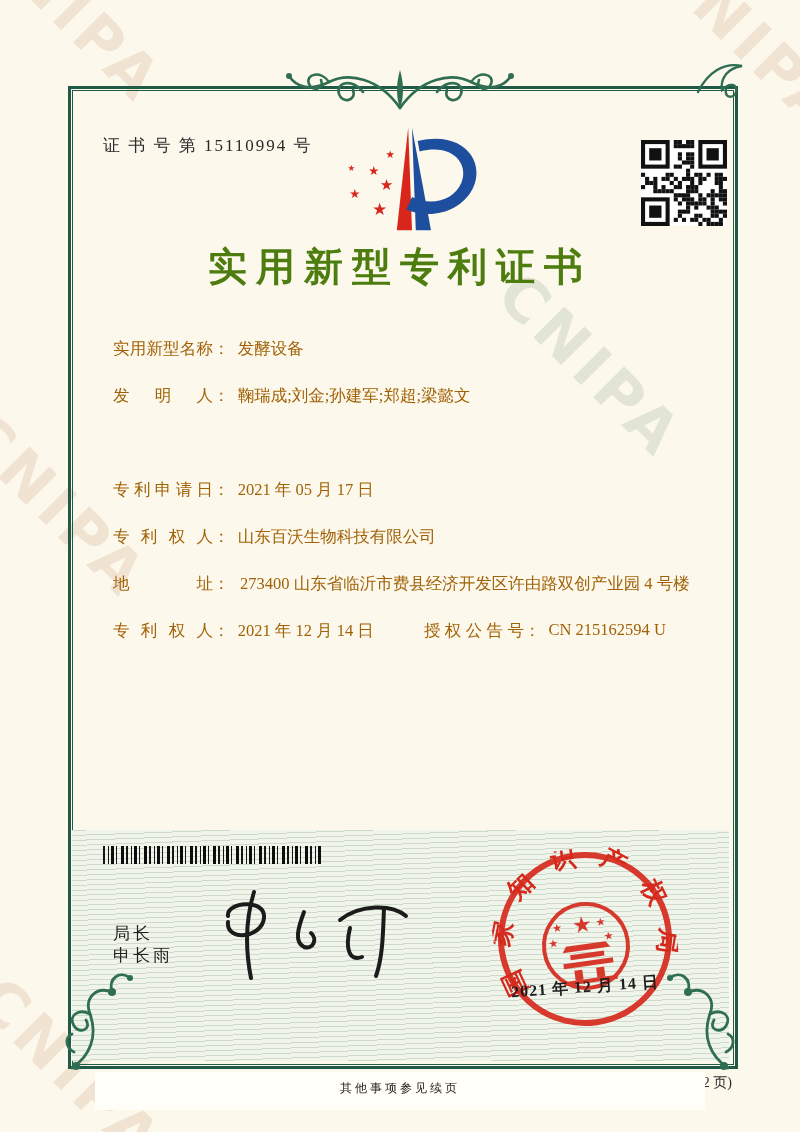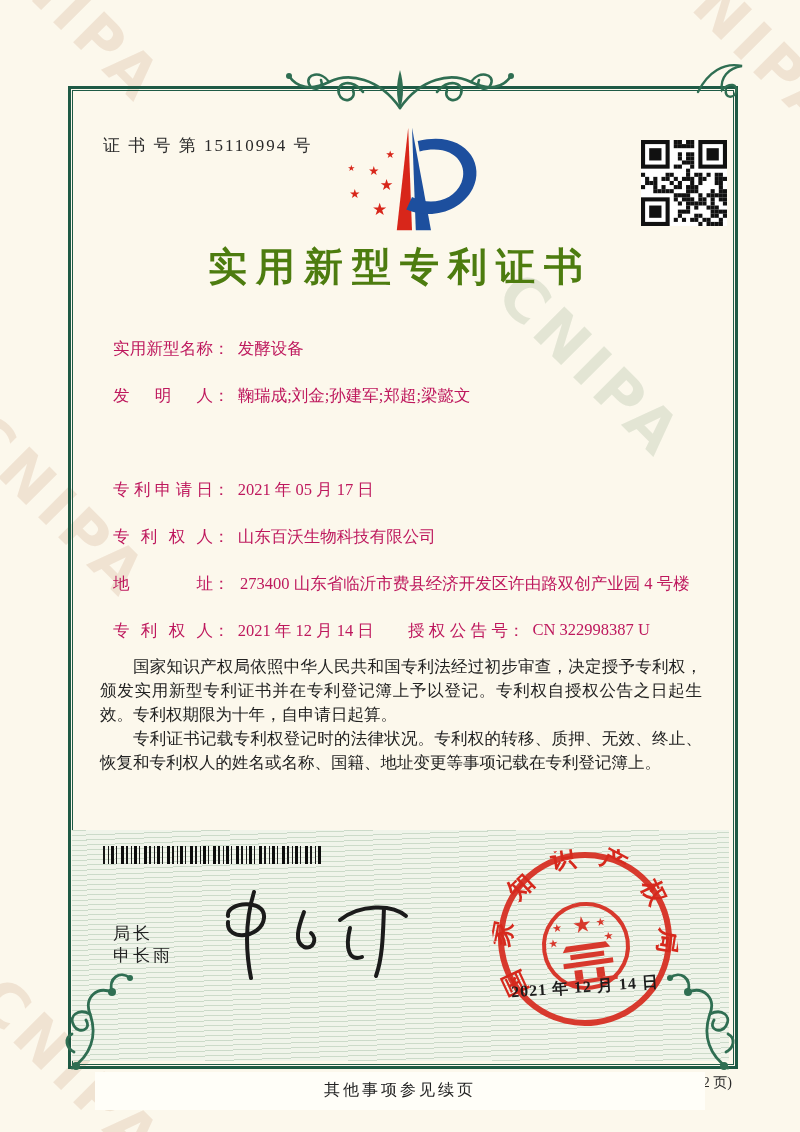--- a/index.html
+++ b/index.html
@@ -23,26 +23,26 @@
       background-image:repeating-linear-gradient(178deg,rgba(120,160,125,.30) 0 1px,rgba(0,0,0,0) 1px 5px);}
 
   .cert-no{position:absolute;left:103px;top:134px;font-size:17px;letter-spacing:2px;color:#2a2a2a;}
 
   .logo{position:absolute;left:336px;top:120px;width:152px;height:118px;}
   .qr{position:absolute;left:641px;top:140px;width:86px;height:86px;}
 
   .title{position:absolute;left:68px;top:240px;width:664px;text-align:center;
          font-size:39px;font-weight:bold;letter-spacing:9px;color:#4d7c0f;}
 
-  .row{position:absolute;left:113px;font-size:16.5px;color:#be185d;white-space:nowrap;}
+  .row{position:absolute;left:113px;font-size:16.5px;color:#a16207;white-space:nowrap;}
   .flabel{display:inline-block;width:100px;text-align:justify;text-align-last:justify;vertical-align:top;}
   .fcolon{display:inline-block;vertical-align:top;}
   .fvalue{display:inline-block;vertical-align:top;margin-left:4px;}
   .fvalue.wrap{white-space:normal;width:452px;text-align:right;}
-  .pair2{margin-left:30px;}
+  .pair2{margin-left:46px;}
 
   .paras{position:absolute;left:100px;top:655px;width:602px;font-size:16.5px;
          line-height:24px;text-align:justify;color:#222;}
   .paras p{margin:0;text-indent:2em;}
 
   .barcode{position:absolute;left:103px;top:846px;width:218px;height:18px;
     background:repeating-linear-gradient(90deg,
       #161616 0 2px,transparent 2px 5px,
       #161616 5px 6px,transparent 6px 8px,
       #0d0d0d 8px 11px,transparent 11px 13px,
@@ -56,21 +56,21 @@
   .sig-script{position:absolute;left:212px;top:886px;width:215px;height:98px;}
 
   .seal{position:absolute;left:494px;top:848px;width:182px;height:182px;transform:rotate(-8deg);}
   .seal-date{position:absolute;left:480px;top:977px;width:210px;text-align:center;
              font-size:16px;font-weight:bold;color:#1c1c1c;transform:rotate(-4deg);letter-spacing:1px;}
 
   .page-info{position:absolute;left:68px;top:1034px;width:664px;text-align:right;
              font-size:14px;color:#2a2a2a;margin-top:40px;}
   .footer-band{position:absolute;left:95px;top:1072px;width:610px;height:38px;background:#fffef8;}
   .footer-note{position:absolute;left:68px;top:1080px;width:664px;text-align:center;
-               font-size:16px;letter-spacing:3px;color:#222;}
+               font-size:12px;letter-spacing:3px;color:#222;}
 
   .flourish{position:absolute;pointer-events:none;}
 </style>
 </head>
 <body>
 
 <div class="page">
 
   <div class="wm pink" style="left:-45px;top:-25px">CNIPA</div>
   <div class="wm pink" style="left:635px;top:5px">CNIPA</div>
@@ -300,27 +300,23 @@
     <span class="fvalue">山东百沃生物科技有限公司</span>
   </div>
   <div class="row" style="top:573px">
     <span class="flabel">地址</span><span class="fcolon">：</span>
     <span class="fvalue wrap">273400  山东省临沂市费县经济开发区许由路双创产业园 4 号楼</span>
   </div>
   <div class="row" style="top:620px">
     <span class="flabel">专利权人</span><span class="fcolon">：</span>
     <span class="fvalue">2021 年 12 月 14 日</span>
     <span class="flabel pair2">授权公告号</span><span class="fcolon">：</span>
-    <span class="fvalue">CN 322998387 U</span>
-  </div>
-
-  <div class="paras">
-    <p>国家知识产权局依照中华人民共和国专利法经过初步审查，决定授予专利权，颁发实用新型专利证书并在专利登记簿上予以登记。专利权自授权公告之日起生效。专利权期限为十年，自申请日起算。</p>
-    <p>专利证书记载专利权登记时的法律状况。专利权的转移、质押、无效、终止、恢复和专利权人的姓名或名称、国籍、地址变更等事项记载在专利登记簿上。</p>
-  </div>
+    <span class="fvalue">CN 215162594 U</span>
+  </div>
+
 
   <div class="barcode"></div>
 
   <div class="sig-title">局长</div>
   <div class="sig-name">申长雨</div>
   <svg class="sig-script" viewBox="0 0 215 98">
     <g fill="none" stroke="#1b1b1b" stroke-width="4" stroke-linecap="round">
       <path d="M42 6 C34 32 33 62 39 92"></path>
       <path d="M16 30 C14 16 54 12 52 32 C50 52 14 56 16 36"></path>
       <path d="M92 26 C86 42 82 56 92 61 C101 64 106 53 99 47"></path>

